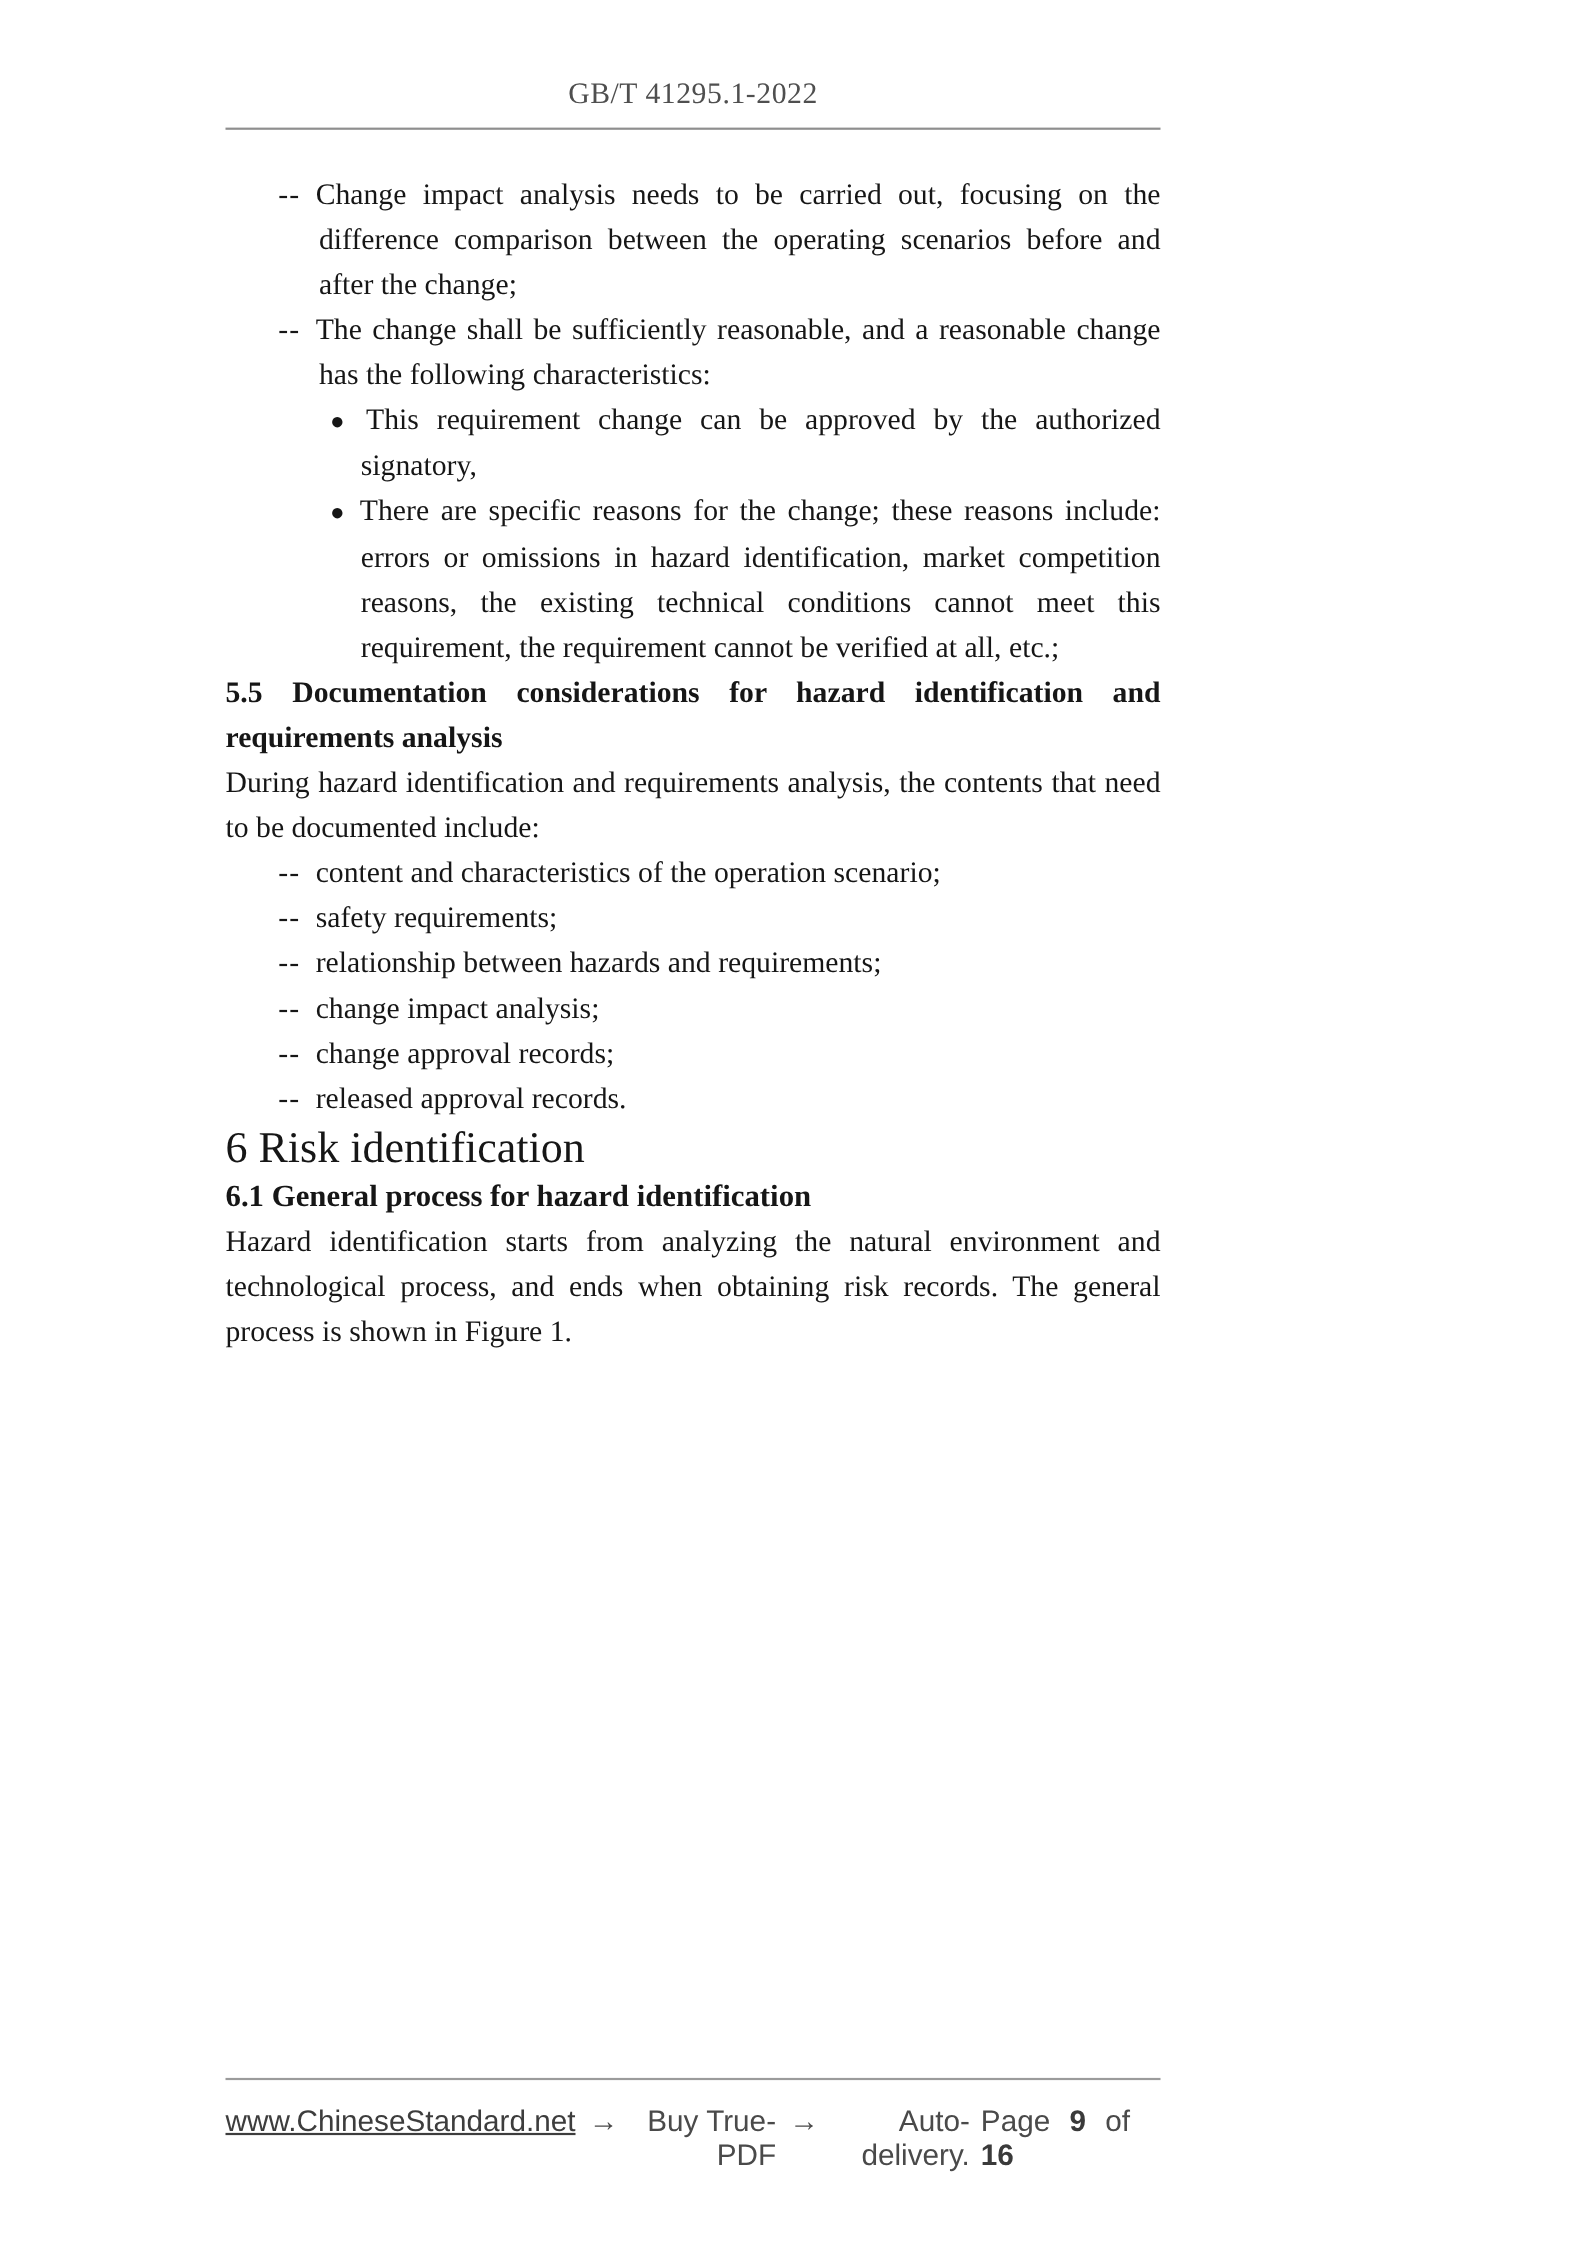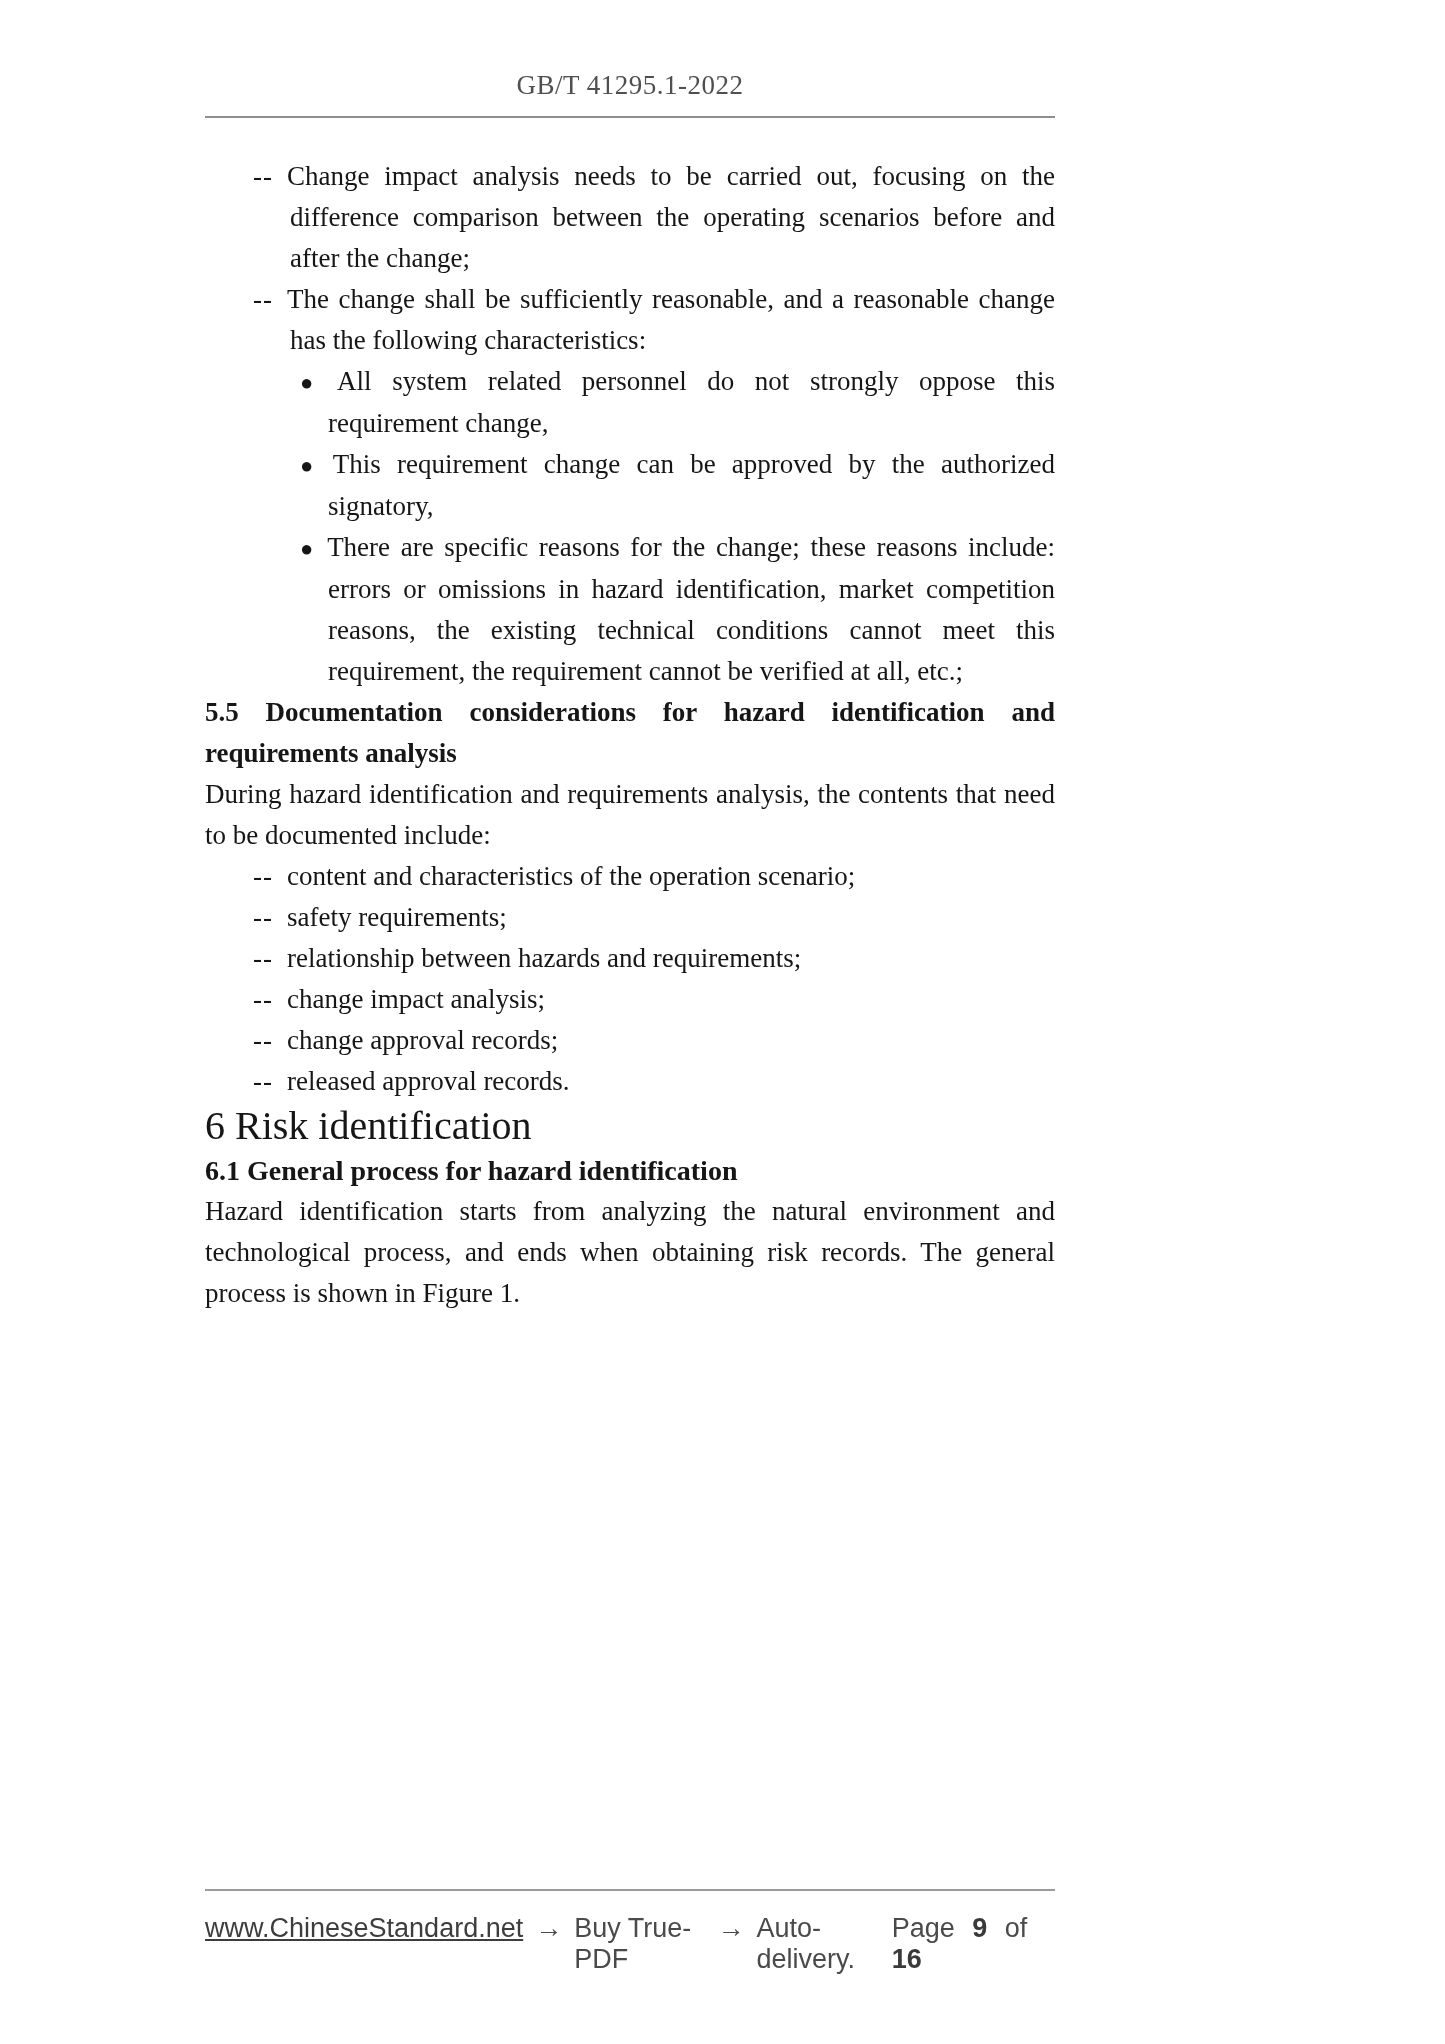--- a/index.html
+++ b/index.html
@@ -71,21 +71,21 @@
     top: 1889px;
     border-top: 2px solid #9b9b9b;
     padding-top: 22px;
     font-family: "Liberation Sans", sans-serif;
     font-size: 27px;
     color: #4a4a4a;
     display: flex;
     justify-content: space-between;
     align-items: baseline;
   }
-  .footer-left { display: flex; align-items: baseline; }
+  .footer-left { display: flex; align-items: baseline; text-align: right; }
   .footer-link {
     color: #3d3d3d;
     text-decoration: underline;
     cursor: pointer;
   }
   .footer-arrow { margin: 0 12px; color: #4a4a4a; }
   .page-indicator span { margin-left: 10px; }
   .page-indicator .num { font-weight: bold; color: #3a3a3a; }
 </style>
 </head>
@@ -95,21 +95,20 @@
 
   <div class="doc-header-title">GB/T 41295.1-2022</div>
   <hr class="header-rule">
 
   <div class="content">
 
     <p class="p-dash"><span class="marker">--</span><span>Change impact analysis needs to be carried out, focusing on the difference comparison between the operating scenarios before and after the change;</span></p>
 
     <p class="p-dash"><span class="marker">--</span><span>The change shall be sufficiently reasonable, and a reasonable change has the following characteristics:</span></p>
 
-    <p class="p-bullet"><span class="marker">●</span><span>All system related personnel do not strongly oppose this requirement change,</span></p>
 
     <p class="p-bullet"><span class="marker">●</span><span>This requirement change can be approved by the authorized signatory,</span></p>
 
     <p class="p-bullet"><span class="marker">●</span><span>There are specific reasons for the change; these reasons include: errors or omissions in hazard identification, market competition reasons, the existing technical conditions cannot meet this requirement, the requirement cannot be verified at all, etc.;</span></p>
 
 
     <p class="h-section">5.5 Documentation considerations for hazard identification and requirements analysis</p>
 
     <p class="p-plain">During hazard identification and requirements analysis, the contents that need to be documented include:</p>
 

